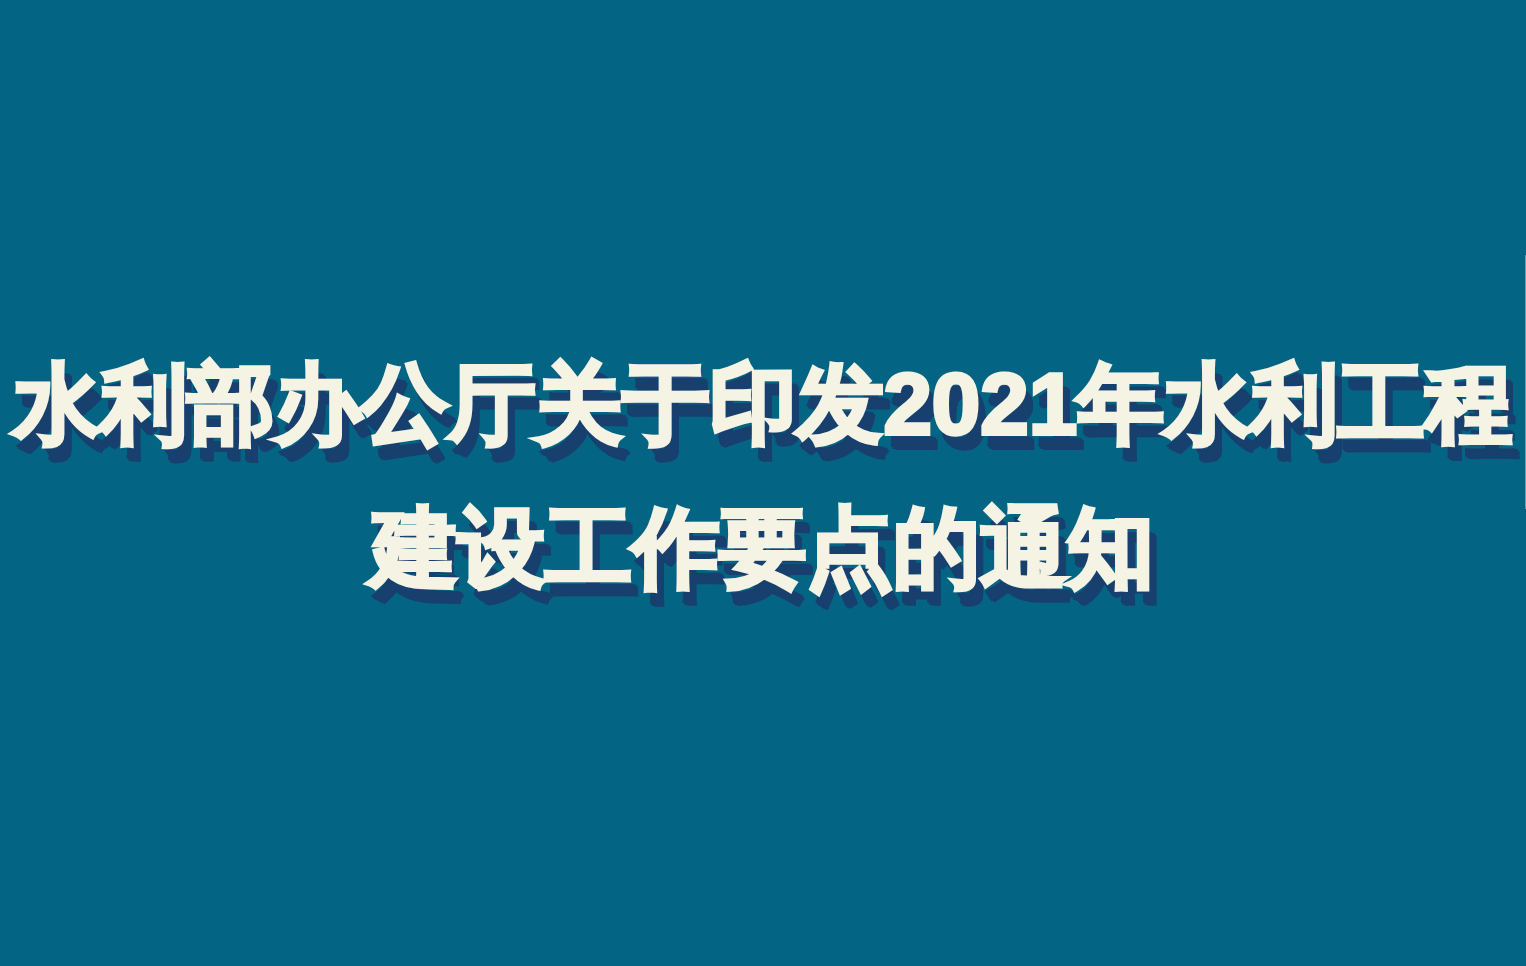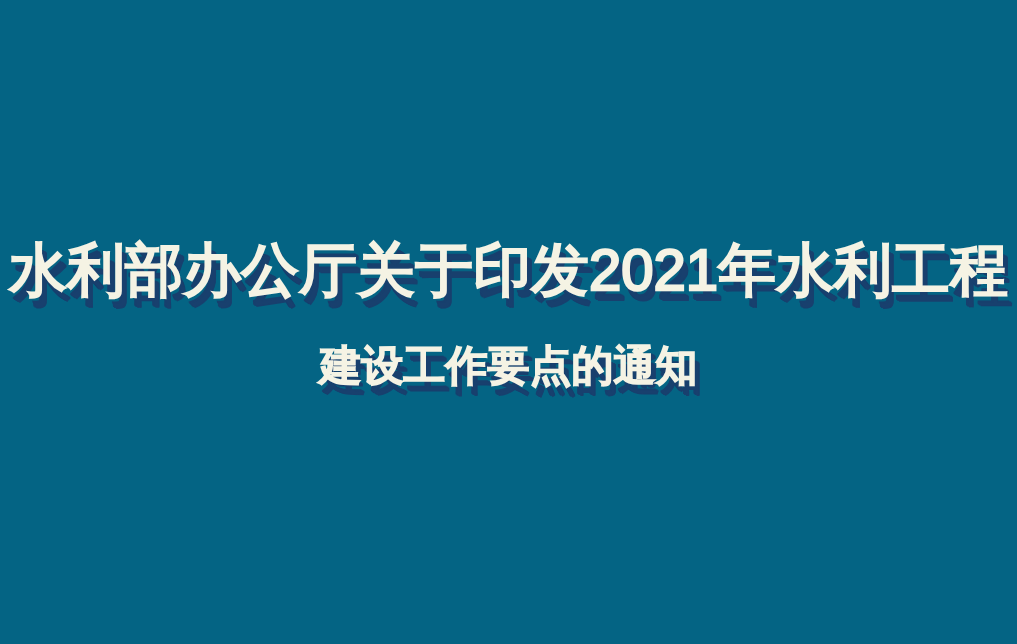--- a/index.html
+++ b/index.html
@@ -35,21 +35,21 @@
     justify-content: center;
     margin-top: -8px;
   }
 
   .title-line {
     display: block;
     width: 100%;
     text-align: center;
     color: #F5F3E4;
     font-family: "Liberation Sans", "DejaVu Sans", sans-serif;
-    font-weight: 400;
+    font-weight: 700;
     font-size: 58px;
     line-height: 96px;
     letter-spacing: 0px;
     white-space: nowrap;
     -webkit-text-stroke: 2.5px #F5F3E4;
     text-shadow:
        5px 10px 0 #18406E,
        4px  9px 0 #18406E,
        3px  8px 0 #18406E,
        6px 11px 0 #18406E,
@@ -57,21 +57,21 @@
        4px 10px 0 #18406E,
        6px 10px 0 #18406E,
        3px  9px 0 #18406E;
   }
 
   .title-line-1 {
     font-size: 58px;
   }
 
   .title-line-2 {
-    font-size: 42px;
+    font-size: 58px;
   }
 </style>
 </head>
 <body>
 
 <div id="banner">
 
   <div class="title-block">
 
     <span class="title-line title-line-1">水利部办公厅关于印发2021年水利工程</span>

